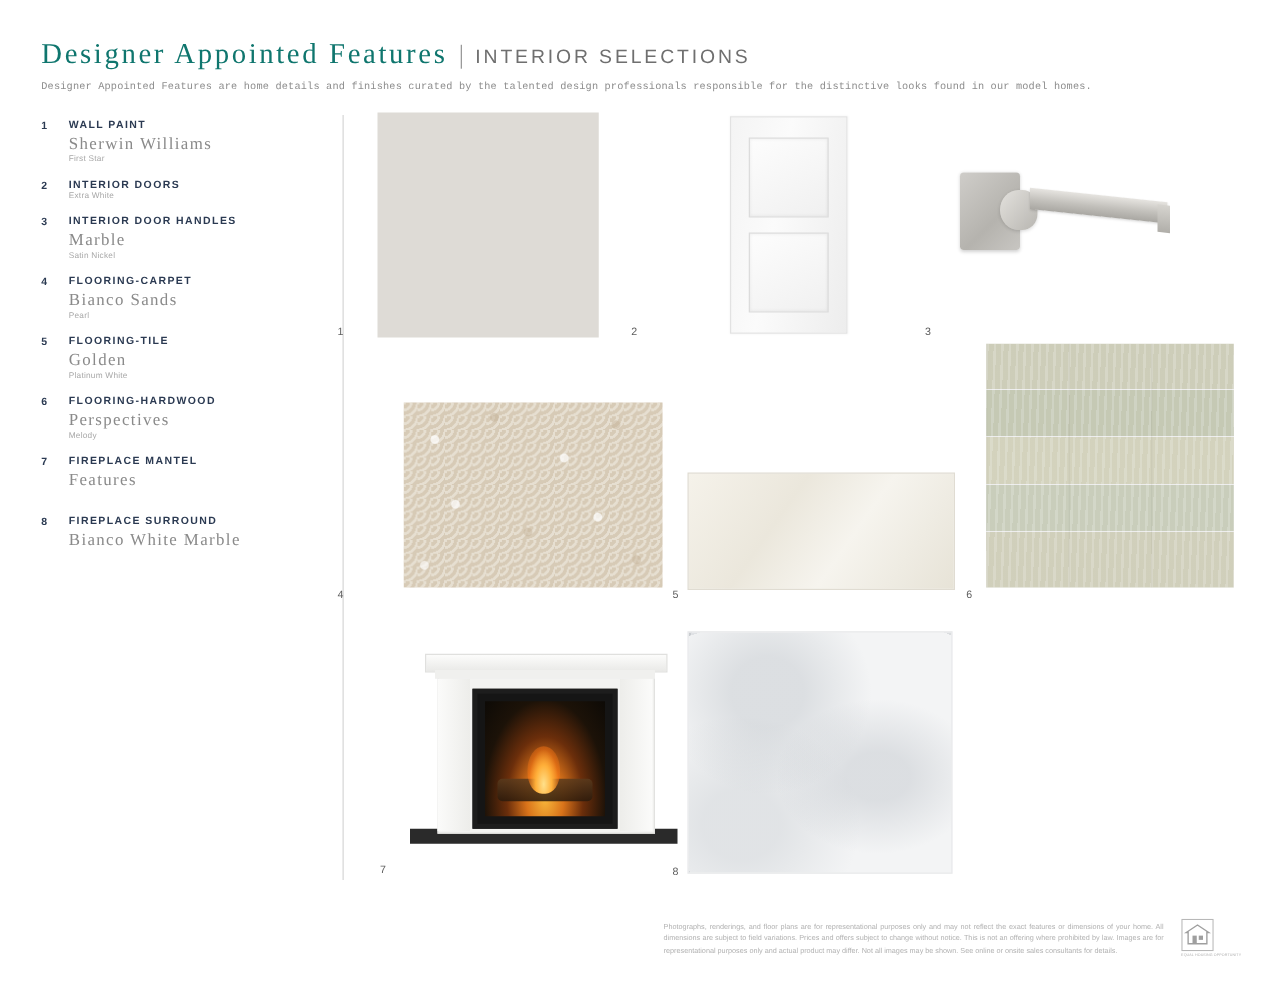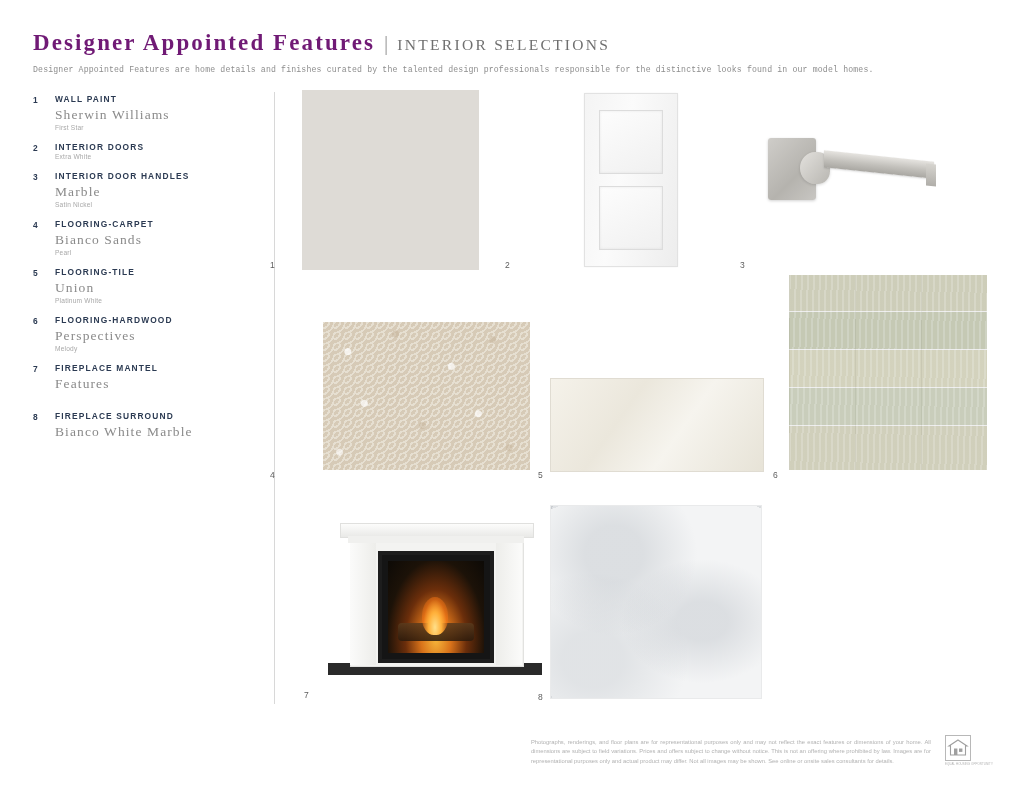--- a/index.html
+++ b/index.html
@@ -25,32 +25,32 @@
   }
   .title-line {
     display: flex;
     align-items: baseline;
     white-space: nowrap;
   }
   .title-main {
     font-family: "Liberation Serif", serif;
     font-size: 23px;
     letter-spacing: 2.1px;
-    color: #701a75;
-    font-weight: 700;
+    color: #0f766e;
+    font-weight: 400;
   }
   .title-bar {
     font-family: "Liberation Serif", serif;
     font-size: 21px;
     color: #9a9a9a;
     margin: 0 9px;
     font-weight: 300;
   }
   .title-sub {
-    font-family: Liberation Serif, serif;
+    font-family: Liberation Sans, sans-serif;
     font-size: 15.5px;
     letter-spacing: 2.3px;
     color: #6f6f6f;
     font-weight: 400;
   }
   .subtitle {
     margin-top: 9px;
     font-size: 8.2px;
     letter-spacing: 0.15px;
     color: #8d8d8d;
@@ -399,21 +399,21 @@
   <div class="list-item">
     <span class="item-num">4</span>
     <div class="item-cat">FLOORING-CARPET</div>
     <div class="item-name">Bianco Sands</div>
     <div class="item-note">Pearl</div>
   </div>
 
   <div class="list-item">
     <span class="item-num">5</span>
     <div class="item-cat">FLOORING-TILE</div>
-    <div class="item-name">Union</div>
+    <div class="item-name">Golden</div>
     <div class="item-note">Platinum White</div>
   </div>
 
   <div class="list-item">
     <span class="item-num">6</span>
     <div class="item-cat">FLOORING-HARDWOOD</div>
     <div class="item-name">Perspectives</div>
     <div class="item-note">Melody</div>
   </div>
 

